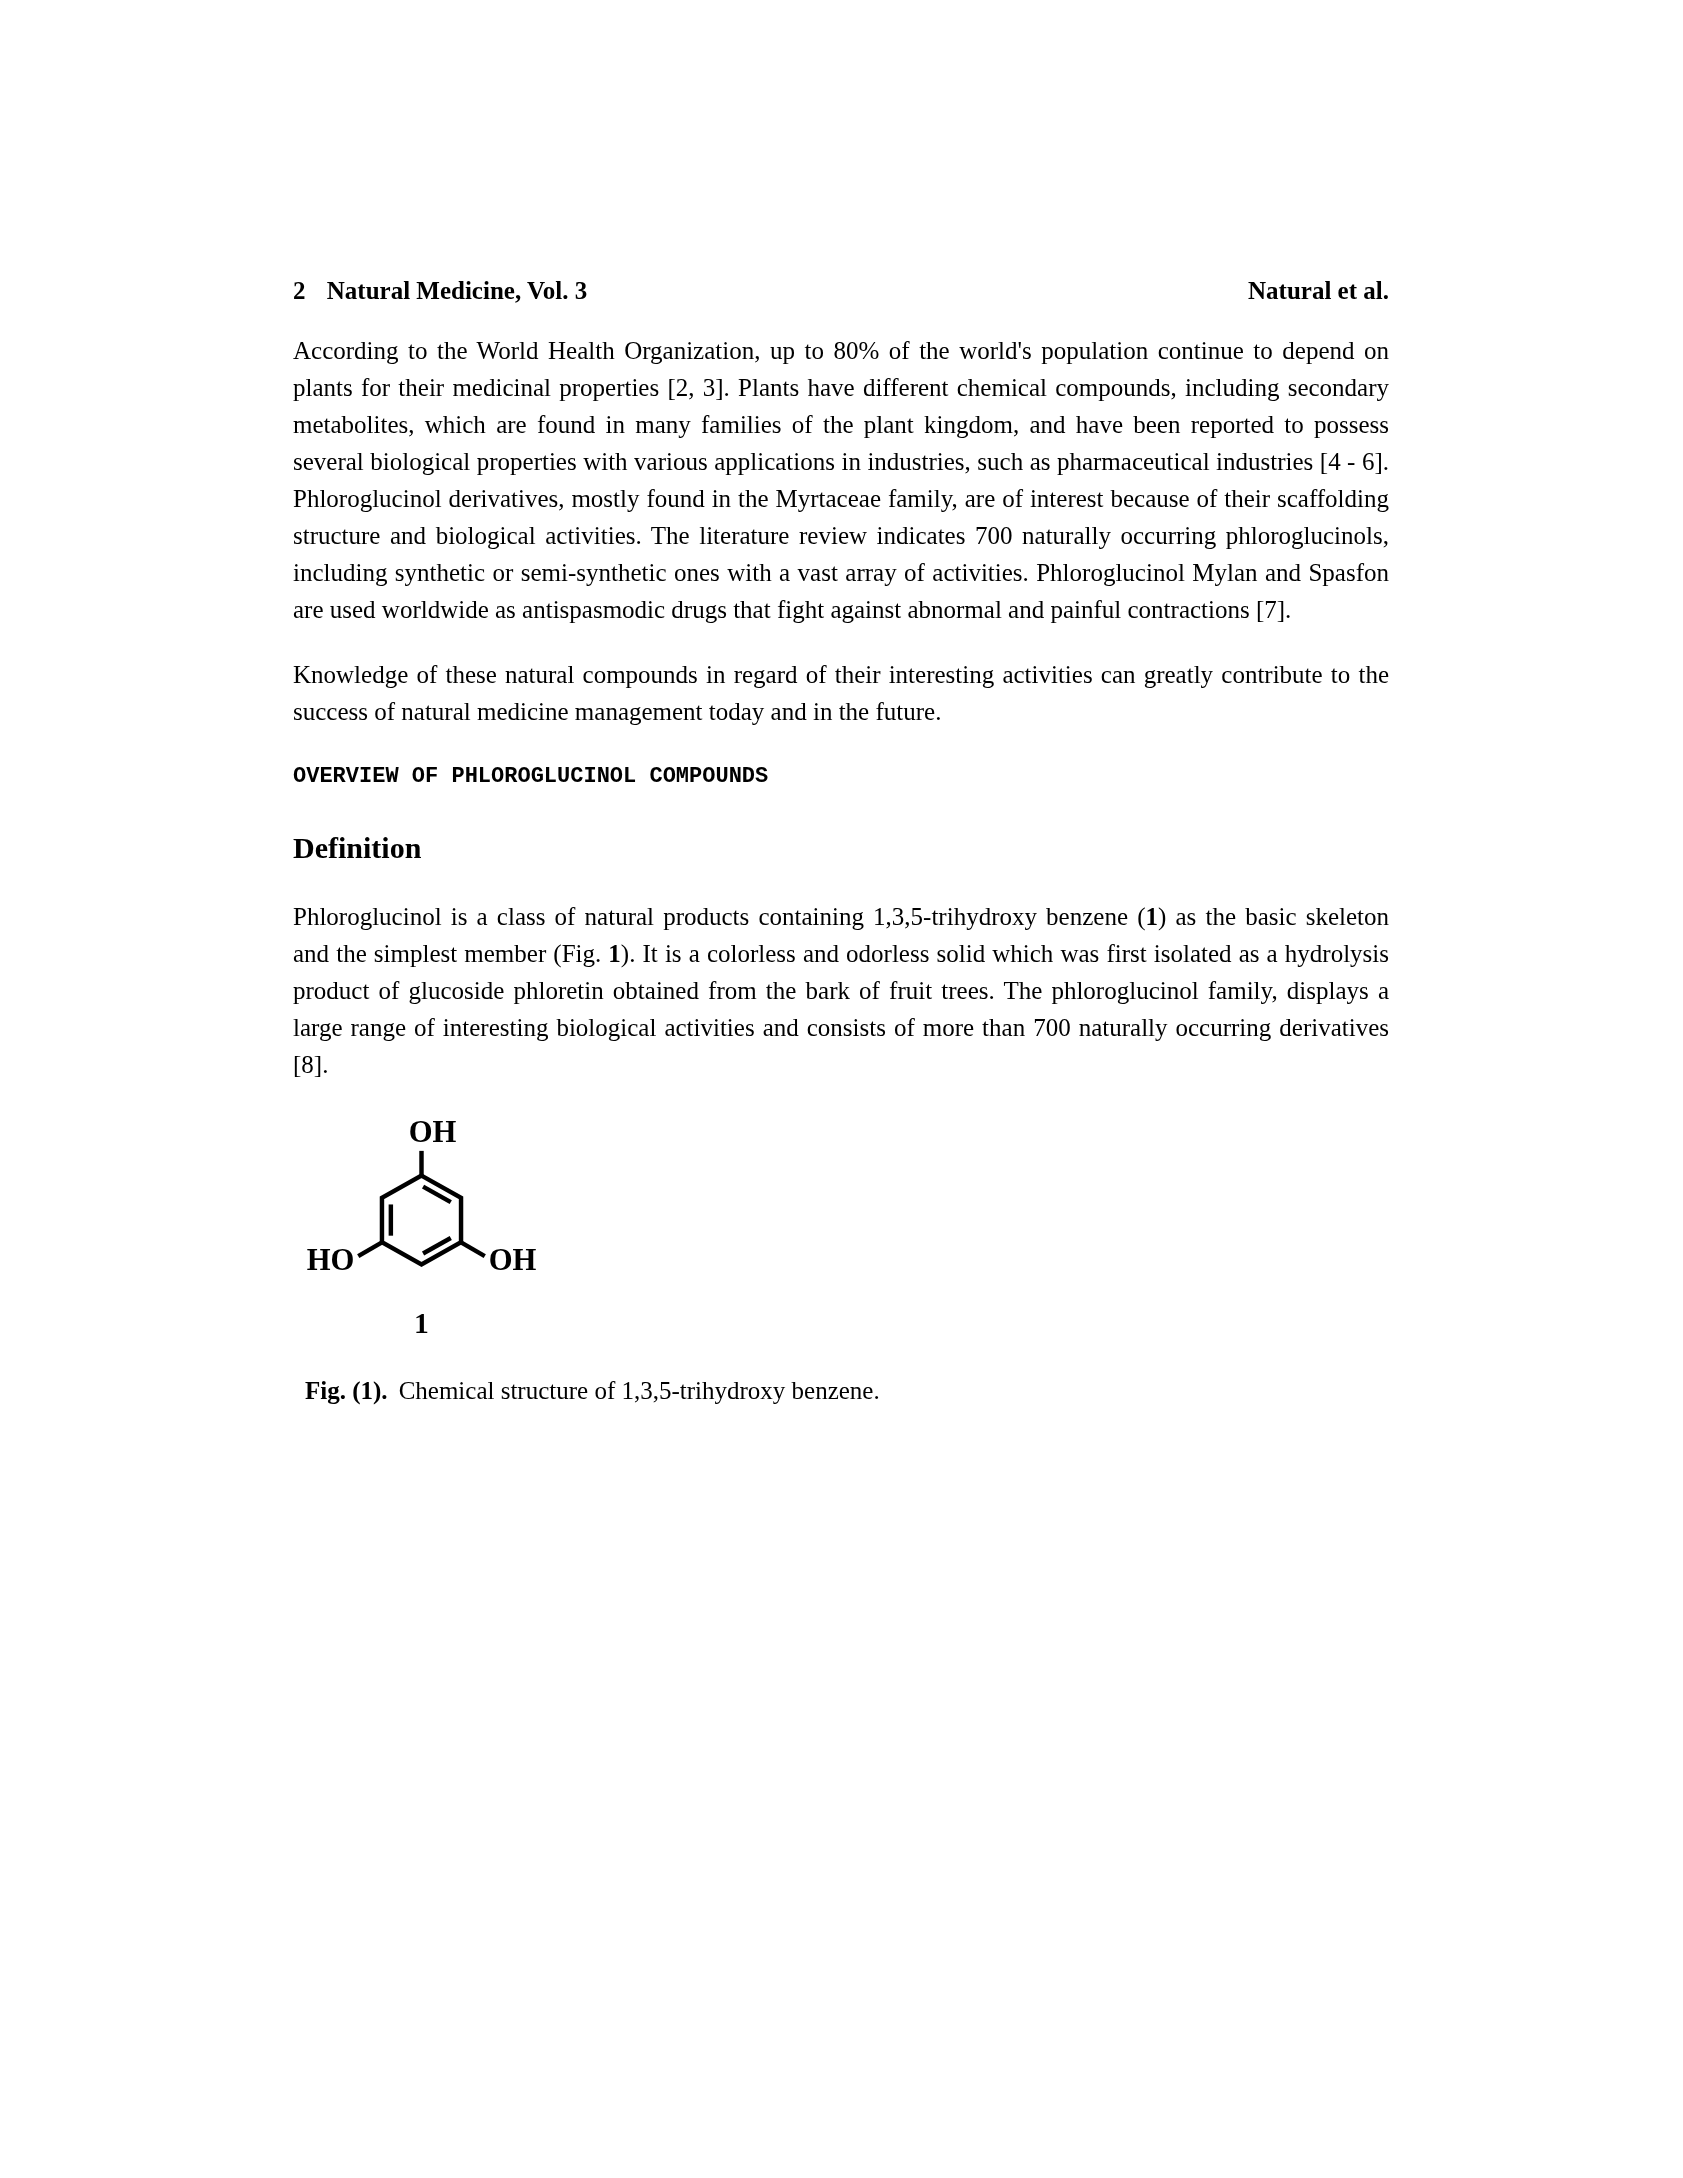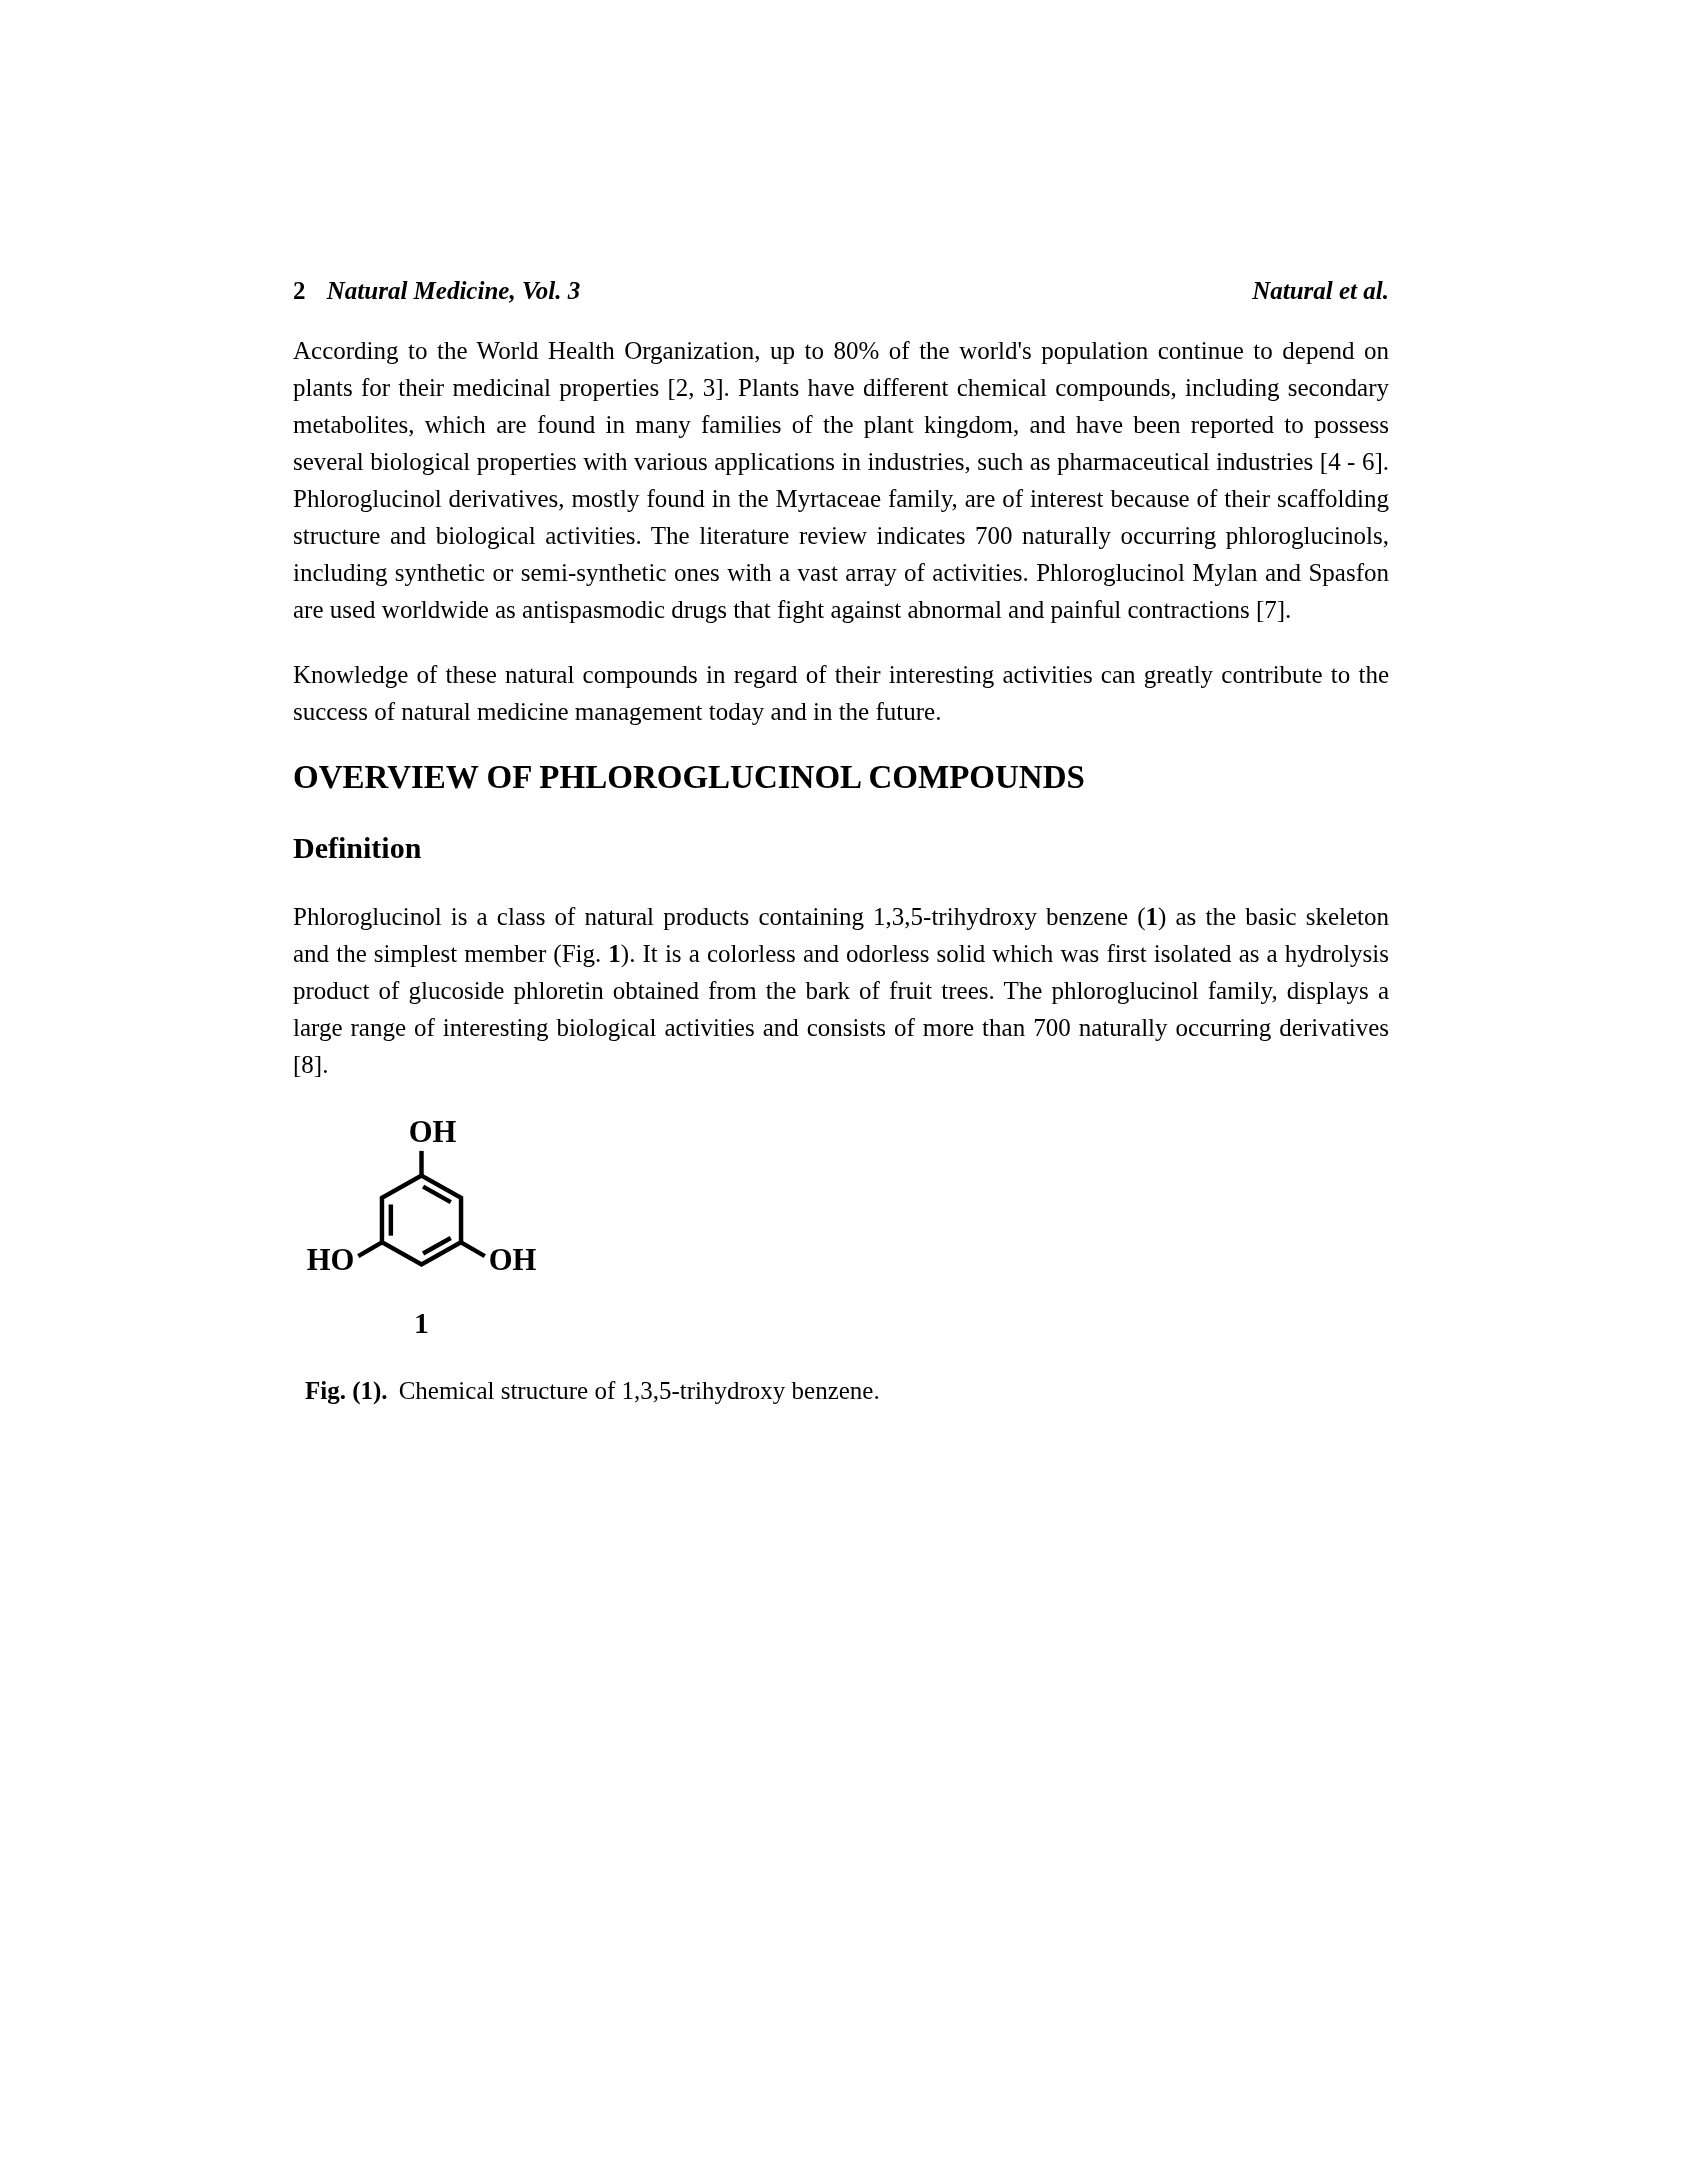--- a/index.html
+++ b/index.html
@@ -17,32 +17,33 @@
     width: 1096px;
   }
   .running-head {
     display: flex;
     justify-content: space-between;
     align-items: baseline;
     font-size: 25px;
     margin-bottom: 27px;
   }
   .rh-num { font-weight: bold; font-style: normal; margin-right: 15px; }
-  .rh-italic { font-weight: bold; font-style: italic; }
+  .rh-italic { font-weight: bold; }
   p.body {
     font-size: 25px;
     line-height: 37px;
     text-align: justify;
     margin: 0 0 28px 0;
   }
   h1.section {
-    font-size: 33px;
+    font-size: 22px;
     line-height: 38px;
     font-weight: bold;
     margin: 0 0 33px 0;
+    font-family: Liberation Mono, monospace;
   }
   h2.subsection {
     font-size: 30px;
     line-height: 37px;
     font-weight: bold;
     margin: 0 0 32px 0;
   }
   figure.structure-figure {
     margin: 14px 0 0 0;
     text-align: left;

